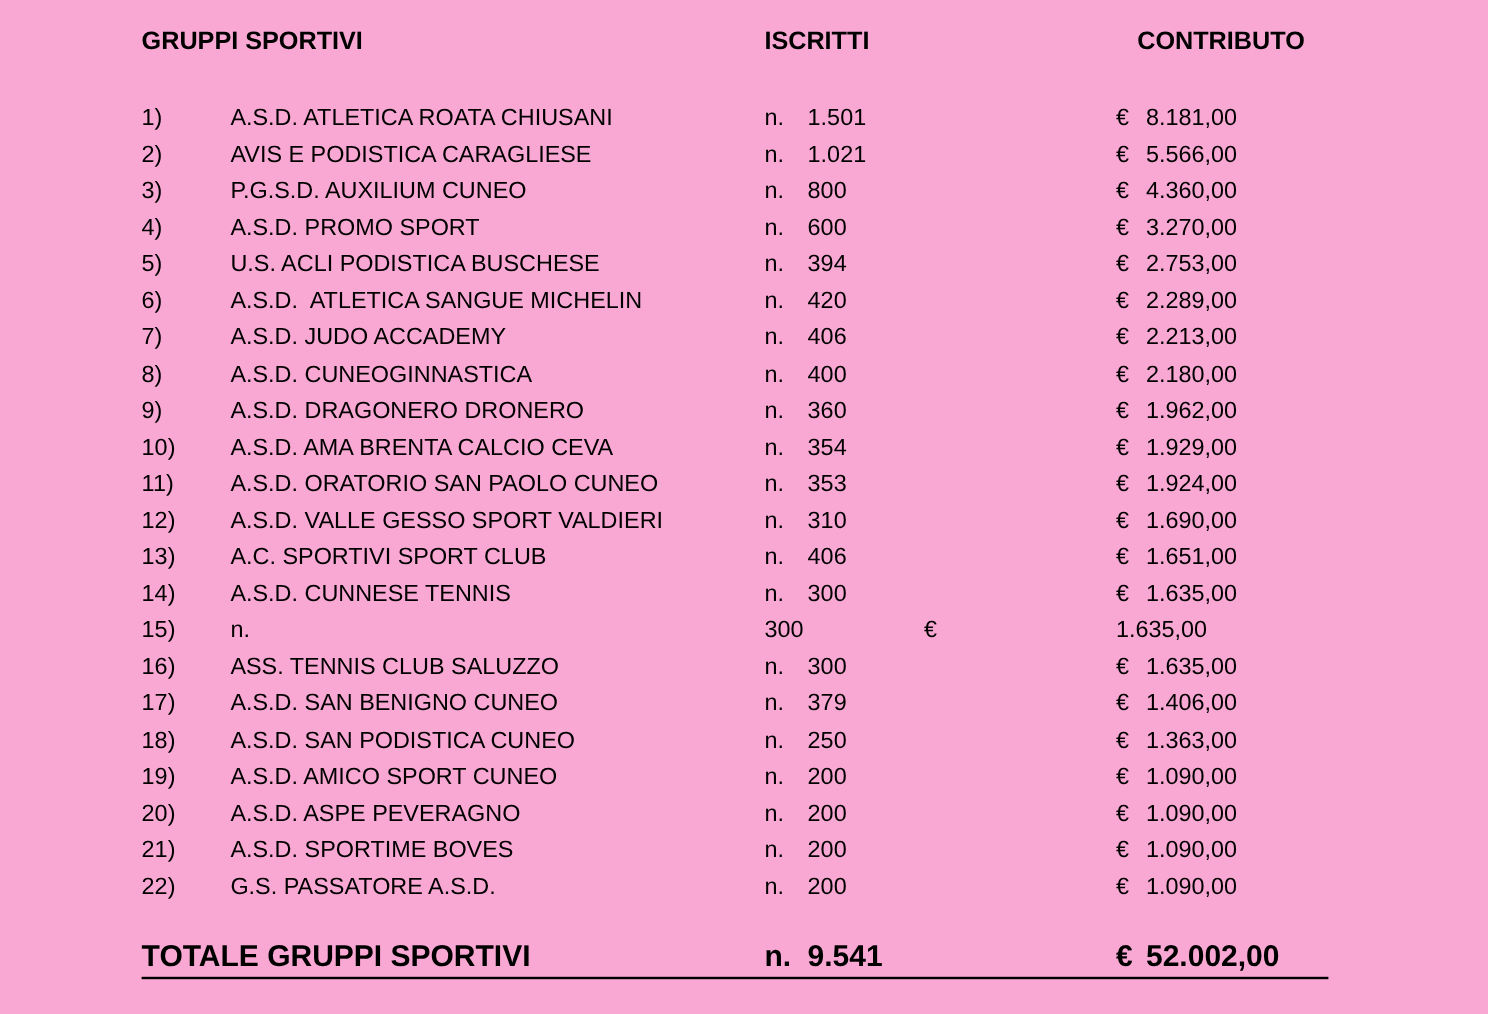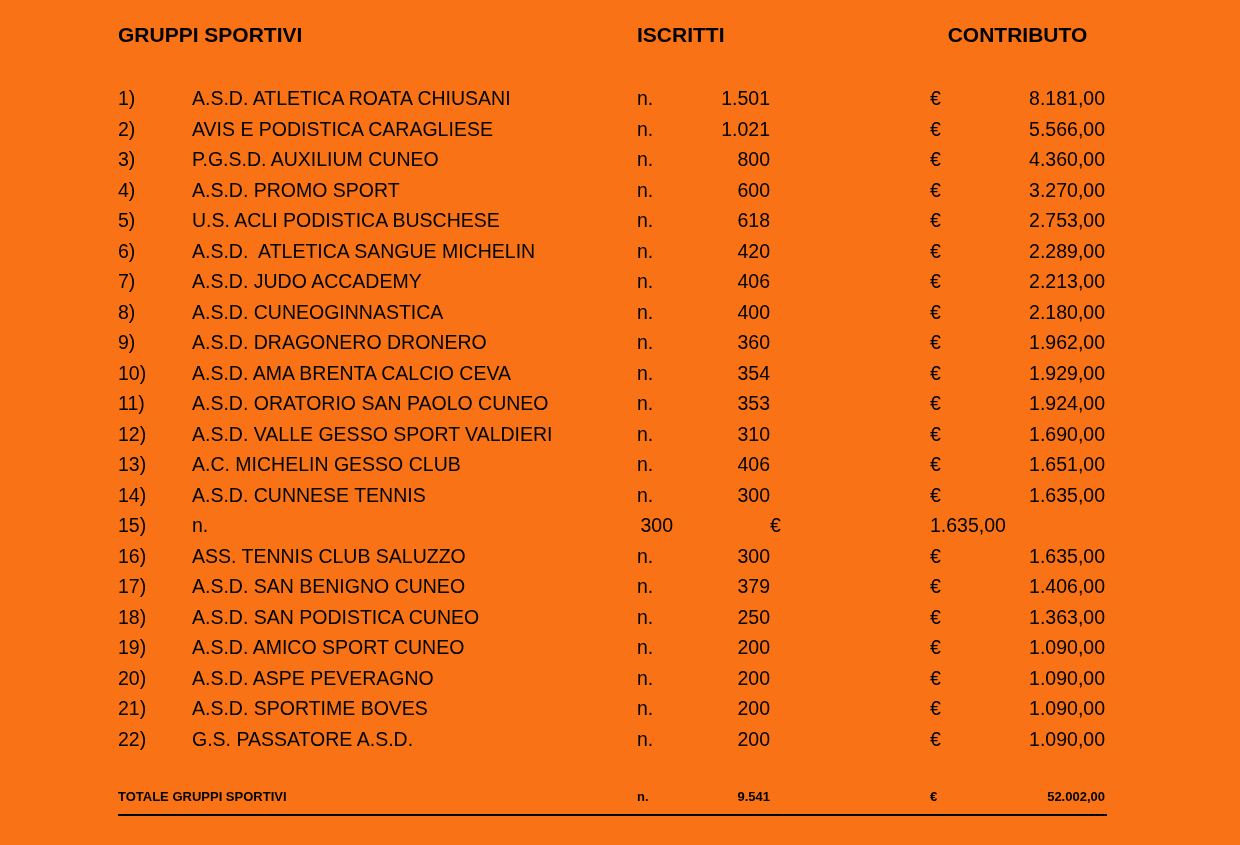--- a/index.html
+++ b/index.html
@@ -1,20 +1,20 @@
 <!DOCTYPE html>
 <html><head>
 <meta charset="utf-8">
 <style>
   html, body { margin: 0; padding: 0; background: #ffffff; }
   .page {
     position: relative;
     width: 1240px;
     height: 845px;
-    background: #f97316;
+    background: #f9a8d4;
     color: #000000;
     font-family: "Liberation Sans", sans-serif;
     overflow: hidden;
   }
   .grid {
     display: grid;
     grid-template-columns: 74px 445px 36px 97px 160px 25px 150px;
     padding-left: 118px;
   }
   .header-row {
@@ -26,32 +26,32 @@
   .header-title   { grid-column: 1 / 3; }
   .header-iscritti{ grid-column: 3 / 6; }
   .header-contrib { grid-column: 6 / 8; text-align: center; }
   .rows { margin-top: 31px; }
   .row {
     font-size: 19.5px;
     line-height: 30.5px;
     height: 30.5px;
   }
   .c-name { white-space: pre; }
-  .c-right { text-align: right; }
+  .c-right { text-align: left; }
   .total-wrap {
     margin-left: 118px;
     margin-top: 28px;
     width: 989px;
     border-bottom: 2.5px solid #000000;
   }
   .total-row {
     display: grid;
     grid-template-columns: 519px 36px 97px 160px 25px 150px;
     font-weight: bold;
-    font-size: 13px;
+    font-size: 25px;
     line-height: 30px;
     padding-bottom: 2px;
   }
   span { display: block; }
 </style>
 </head>
 <body>
 
 <div class="page">
 
@@ -95,21 +95,21 @@
         <span>n.</span>
         <span class="c-right">600</span>
         <span></span>
         <span>€</span>
         <span class="c-right">3.270,00</span>
       </div>
     <div class="grid row">
         <span>5)</span>
         <span class="c-name">U.S. ACLI PODISTICA BUSCHESE</span>
         <span>n.</span>
-        <span class="c-right">618</span>
+        <span class="c-right">394</span>
         <span></span>
         <span>€</span>
         <span class="c-right">2.753,00</span>
       </div>
     <div class="grid row">
         <span>6)</span>
         <span class="c-name">A.S.D.  ATLETICA SANGUE MICHELIN</span>
         <span>n.</span>
         <span class="c-right">420</span>
         <span></span>
@@ -165,21 +165,21 @@
         <span>12)</span>
         <span class="c-name">A.S.D. VALLE GESSO SPORT VALDIERI</span>
         <span>n.</span>
         <span class="c-right">310</span>
         <span></span>
         <span>€</span>
         <span class="c-right">1.690,00</span>
       </div>
     <div class="grid row">
         <span>13)</span>
-        <span class="c-name">A.C. MICHELIN GESSO CLUB</span>
+        <span class="c-name">A.C. SPORTIVI SPORT CLUB</span>
         <span>n.</span>
         <span class="c-right">406</span>
         <span></span>
         <span>€</span>
         <span class="c-right">1.651,00</span>
       </div>
     <div class="grid row">
         <span>14)</span>
         <span class="c-name">A.S.D. CUNNESE TENNIS</span>
         <span>n.</span>

